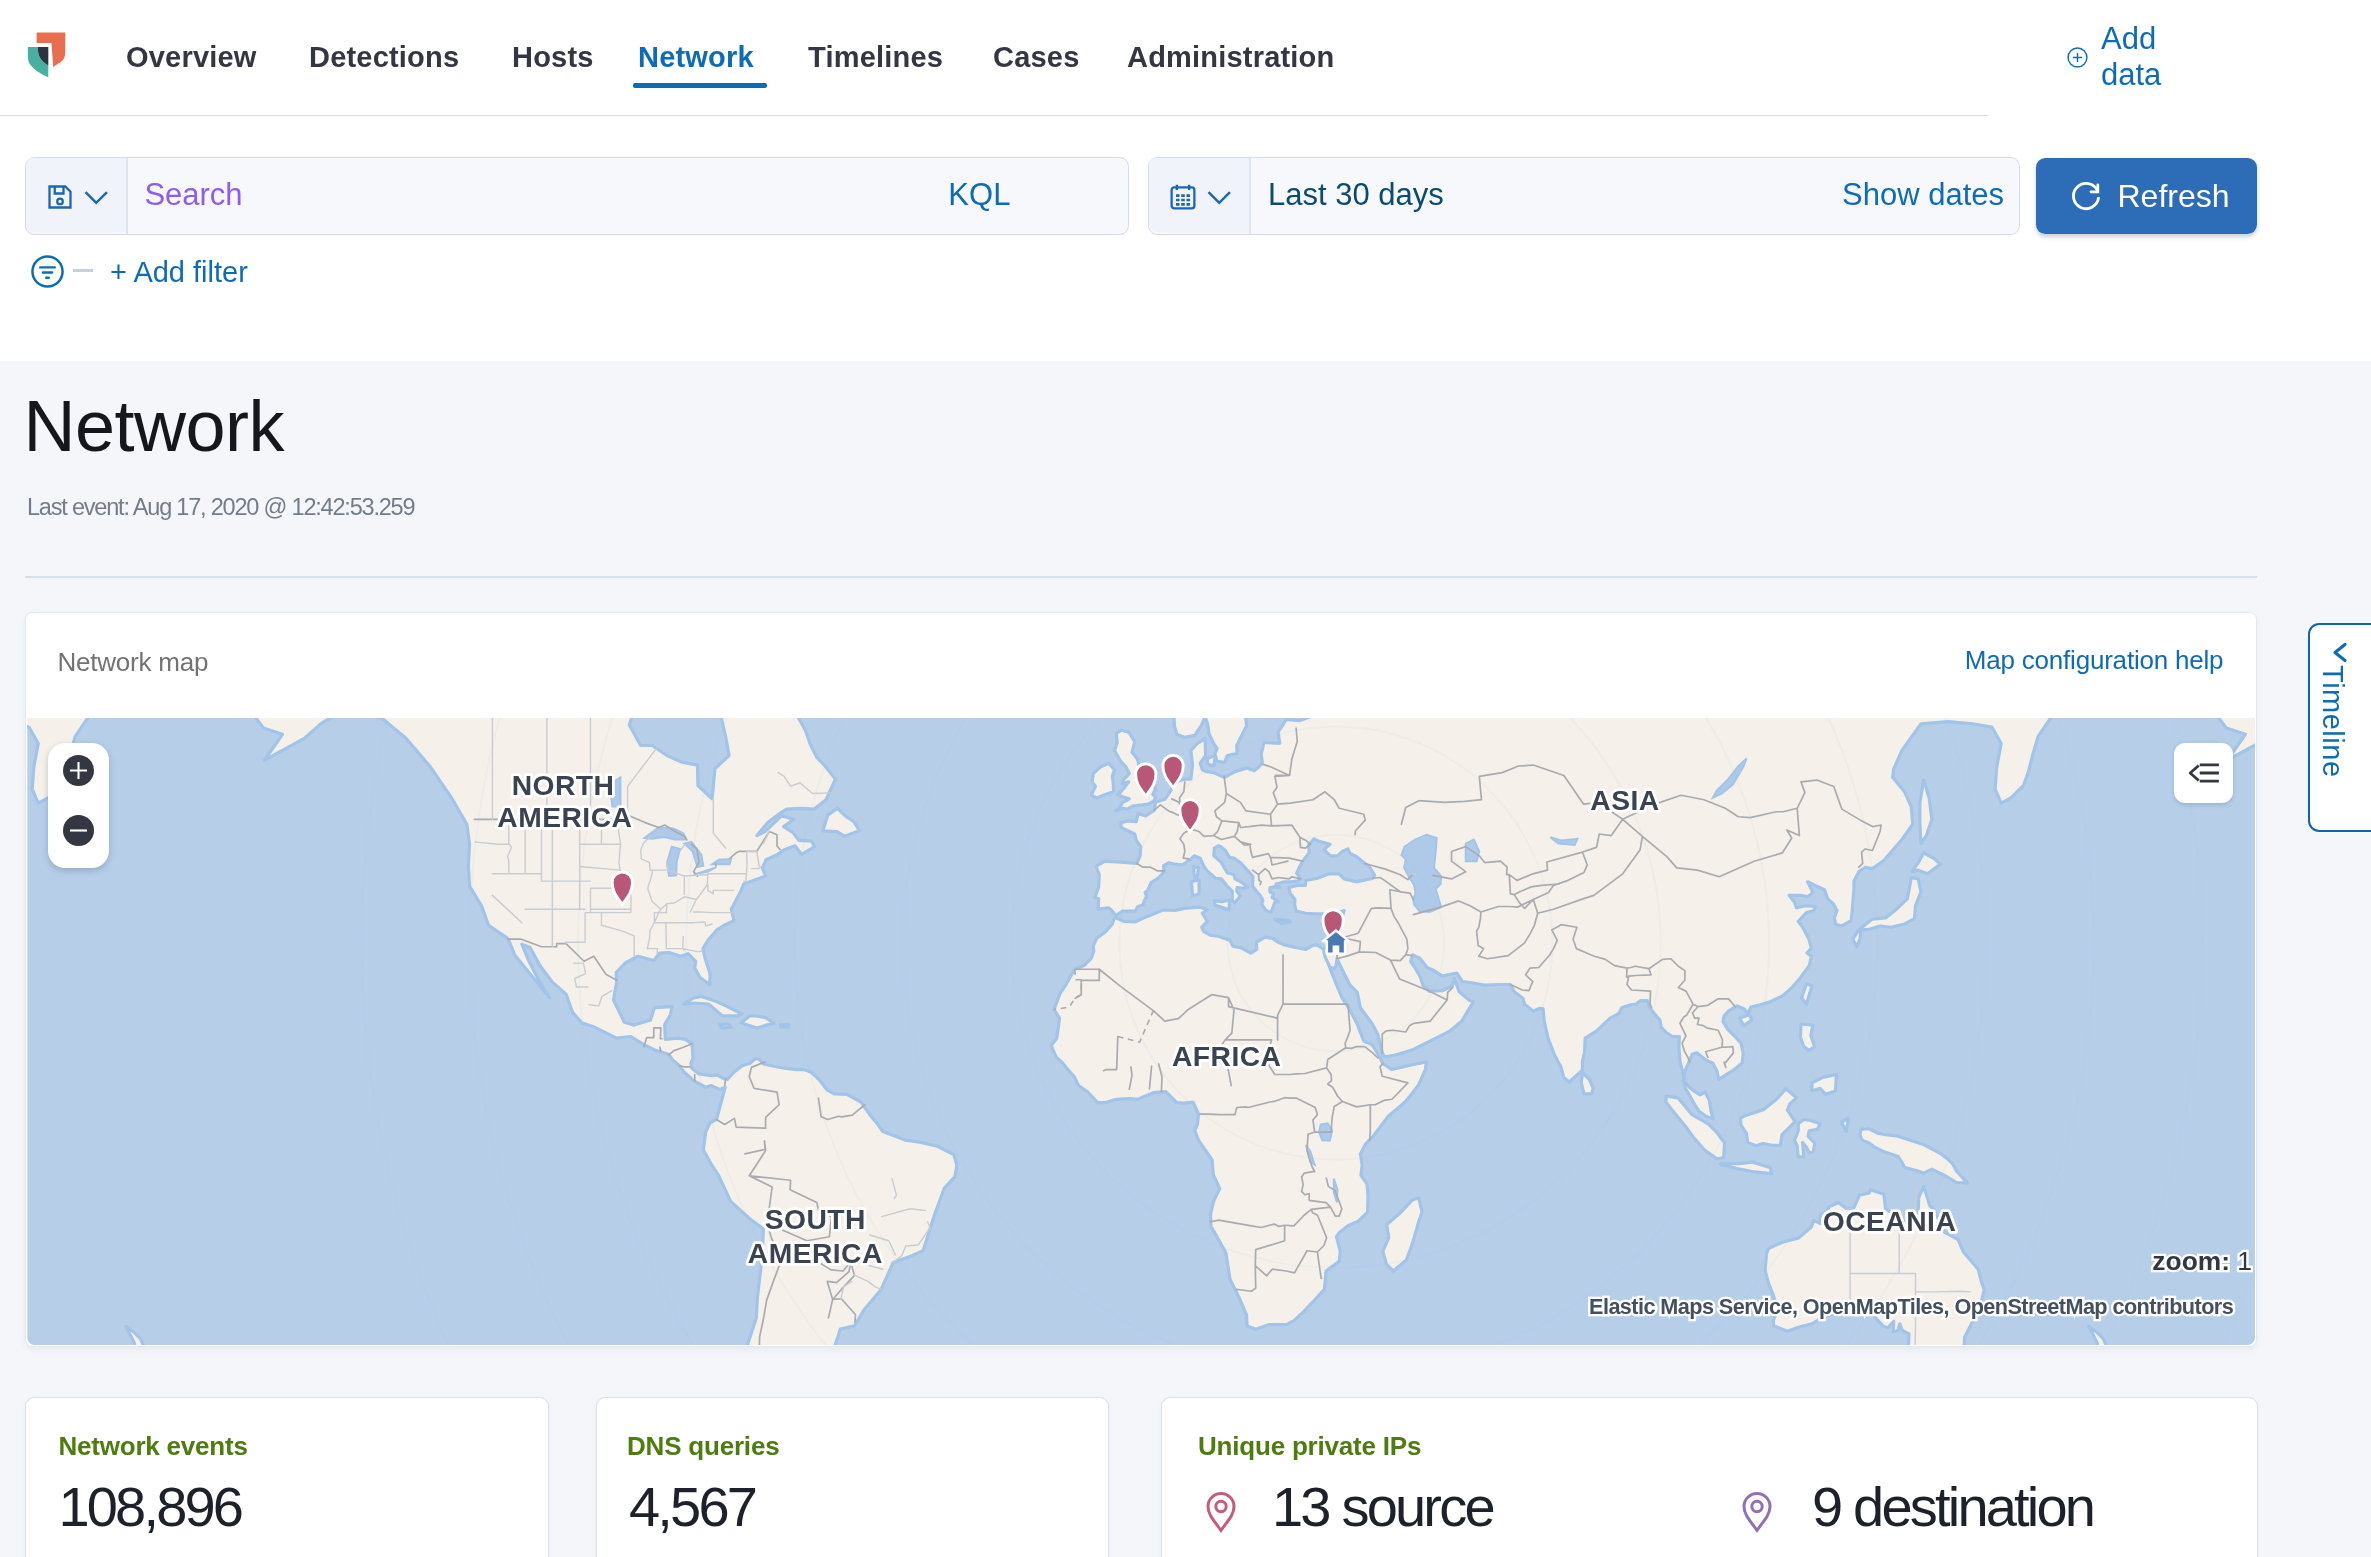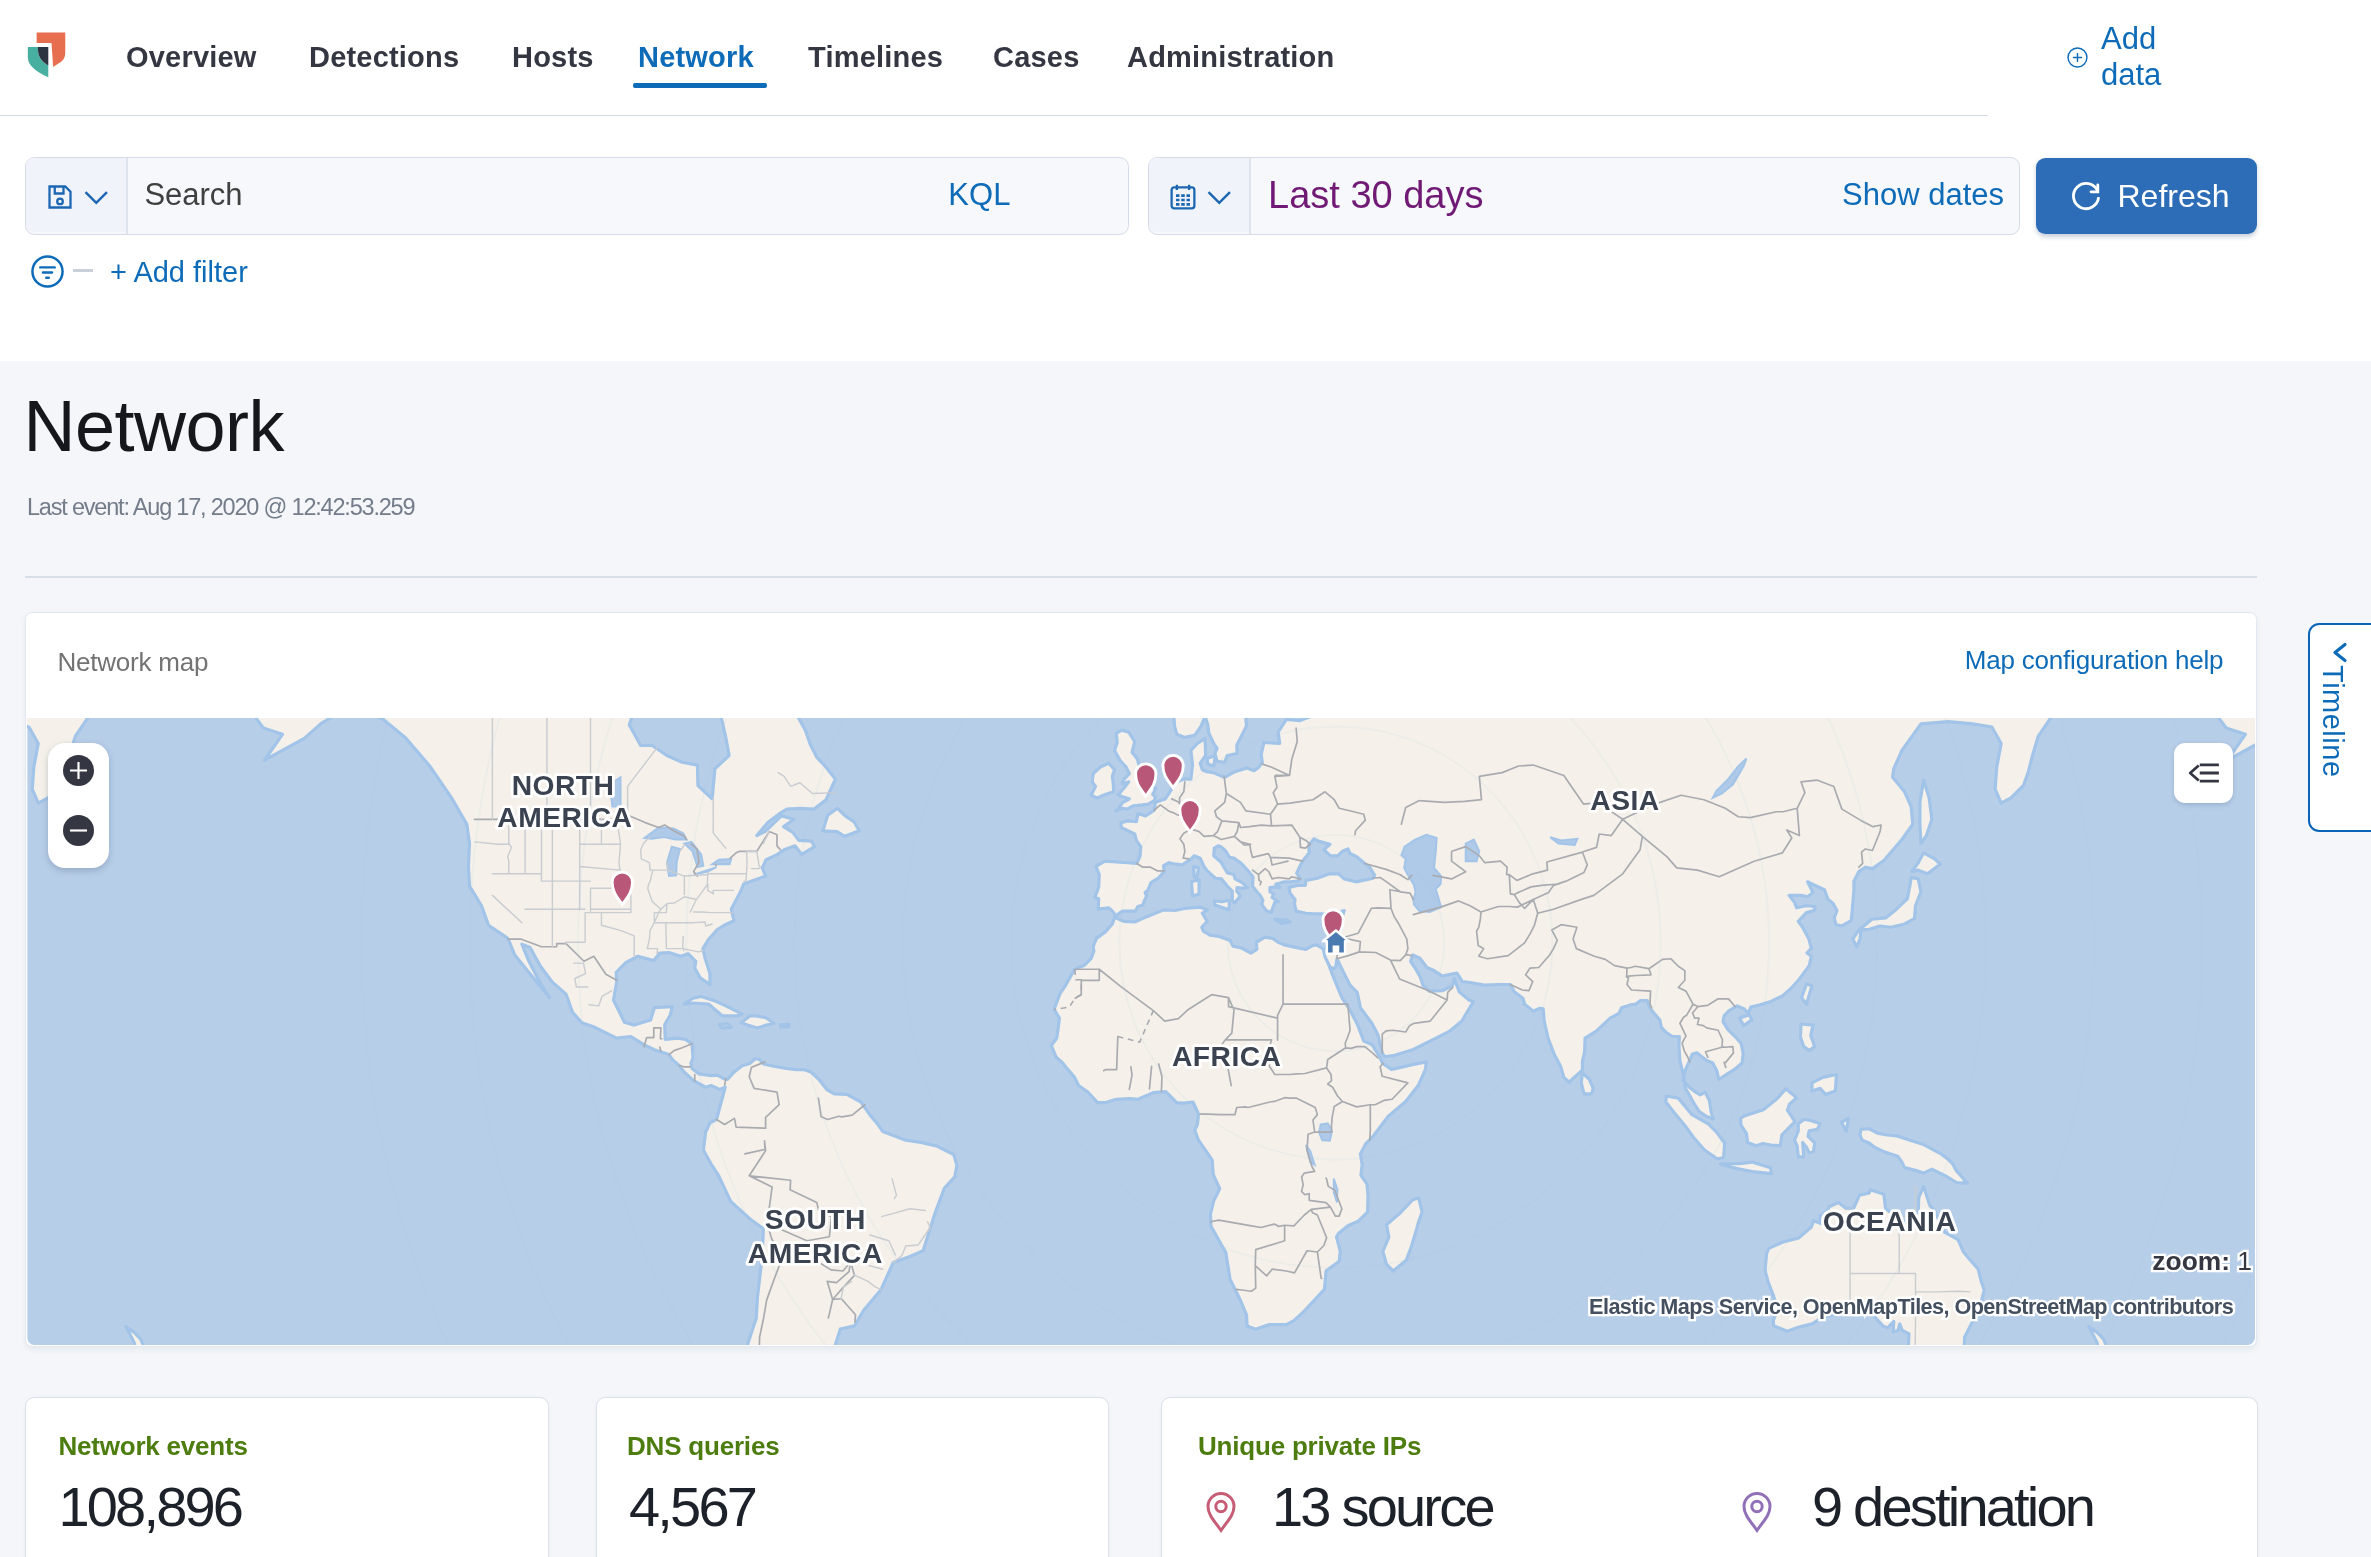--- a/index.html
+++ b/index.html
@@ -54,37 +54,37 @@
     <div class="abs" style="left:0;top:0;width:100px;height:74px;background:#f0f4fa;border-radius:7.5px 0 0 7.5px;"></div>
     <svg class="abs" style="left:20px;top:25.4px" width="28" height="28" viewBox="0 0 16 16" fill="none" stroke="#1c66b2" stroke-width="1.3">
         <path d="M2 2 H11 L14 5 V14 H2 Z"></path>
         <path d="M5 2 V6 H10 V2"></path>
         <circle cx="8" cy="10.5" r="1.6"></circle>
       </svg>
     <svg class="abs" style="left:58px;top:32px" width="24.5" height="15" viewBox="0 0 16 9" fill="none" stroke="#1c66b2" stroke-width="1.6">
         <path d="M1 1 L8 8 L15 1"></path>
       </svg>
     <div class="divline" style="left:100px"></div>
-    <div class="abs" style="left:118px;top:0;height:74px;display:flex;align-items:center;font-size:31px;color:#404040;">Search</div>
+    <div class="abs" style="left:118px;top:0;height:74px;display:flex;align-items:center;font-size:31px;color:#8b5cf6;">Search</div>
     <div class="abs" style="right:118px;top:0;height:74px;display:flex;align-items:center;font-size:31px;color:#0d6bb8;">KQL</div>
   </div>
   <div class="sbox" style="left:1148px;width:872px;">
     <div class="abs" style="left:0;top:0;width:100px;height:74px;background:#f0f4fa;border-radius:7.5px 0 0 7.5px;"></div>
     <svg class="abs" style="left:20px;top:23.5px" width="28" height="30" viewBox="0 0 16 16" fill="none" stroke="#1c66b2" stroke-width="1.3">
         <rect x="1.5" y="2.5" width="13" height="12" rx="1.5"></rect>
         <path d="M4.5 1 V4 M11.5 1 V4"></path>
         <g stroke-width="1.5">
           <path d="M4 7.2 H6 M7 7.2 H9 M10 7.2 H12 M4 9.7 H6 M7 9.7 H9 M10 9.7 H12 M4 12.2 H6 M7 12.2 H9 M10 12.2 H12"></path>
         </g>
       </svg>
     <svg class="abs" style="left:58px;top:32px" width="24.5" height="15" viewBox="0 0 16 9" fill="none" stroke="#1c66b2" stroke-width="1.6">
         <path d="M1 1 L8 8 L15 1"></path>
       </svg>
     <div class="divline" style="left:100px"></div>
-    <div class="abs" style="left:119px;top:0;height:74px;display:flex;align-items:center;font-size:38px;color:#701a75;">Last 30 days</div>
+    <div class="abs" style="left:119px;top:0;height:74px;display:flex;align-items:center;font-size:31px;color:#0c4a6e;">Last 30 days</div>
     <div class="abs" style="right:15px;top:0;height:74px;display:flex;align-items:center;font-size:31px;color:#0d6bb8;">Show dates</div>
   </div>
   <div class="refreshBtn" style="left:2036px;width:221px;">
     <svg width="32" height="32" viewBox="0 0 16 16" fill="none" stroke="#ffffff" stroke-width="1.4">
         <path d="M13.8 5.5 A6.3 6.3 0 1 0 14.3 8.6"></path>
         <path d="M13.9 2.5 V5.9 H10.5" stroke-linecap="round"></path>
       </svg>
     <span style="margin-left:15px">Refresh</span>
   </div>
   <svg class="abs" style="left:31px;top:137px" width="33" height="33" viewBox="0 0 16 16" fill="none" stroke="#0d6bb8" stroke-width="1.2">

